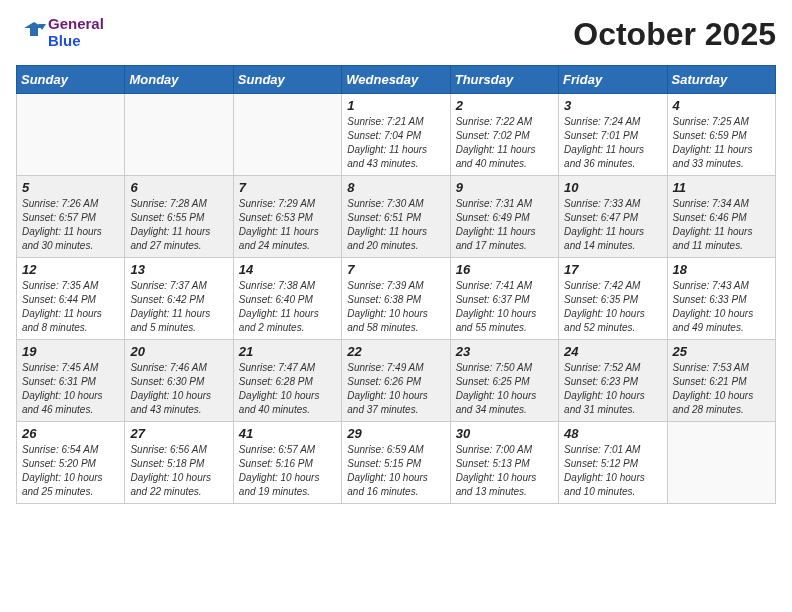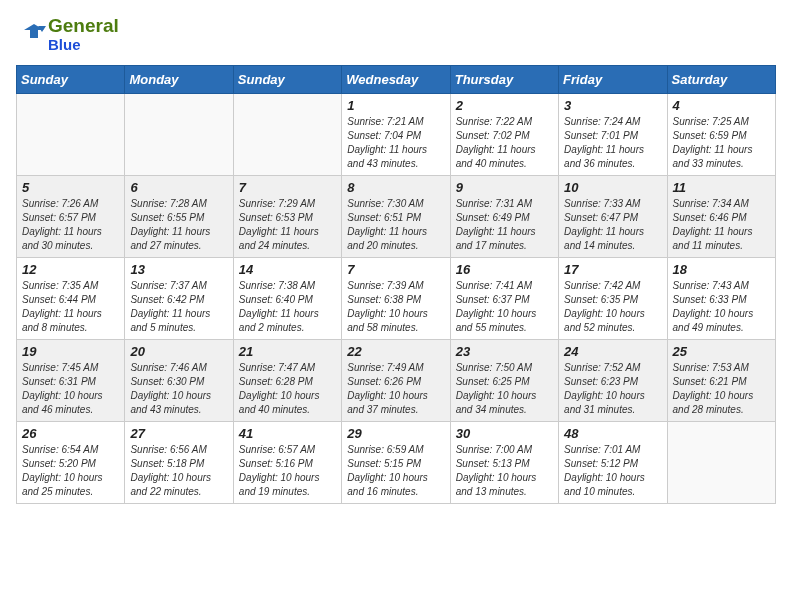--- a/index.html
+++ b/index.html
@@ -80,26 +80,27 @@
 <body>
 
 <div class="header">
   <div class="logo">
     <div style="display:flex;align-items:center;gap:2px;">
       <svg width="30" height="30" viewBox="0 0 30 30">
         <polygon points="18,4 28,10 22,10 22,18 14,18 14,10 8,10" fill="#2a6db5"></polygon>
         <polygon points="22,6 30,6 26,12" fill="#2a6db5"></polygon>
       </svg>
       <div style="line-height:1.1;">
-        <div style="font-size:19px;font-weight:bold;color:#4d7c0f;">General</div>
+        <div style="font-size:15px;font-weight:bold;color:#701a75;">General</div>
         <div style="font-size:15px;font-weight:bold;color:#1d4ed8;">Blue</div>
       </div>
     </div>
   </div>
   <div class="title-block">
+    <div class="month-title">October 2025</div>
   </div>
 </div>
 
 <table class="calendar">
   <thead>
     <tr>
     <th>Sunday</th>
         <th>Monday</th>
         <th>Sunday</th>
         <th>Wednesday</th>

